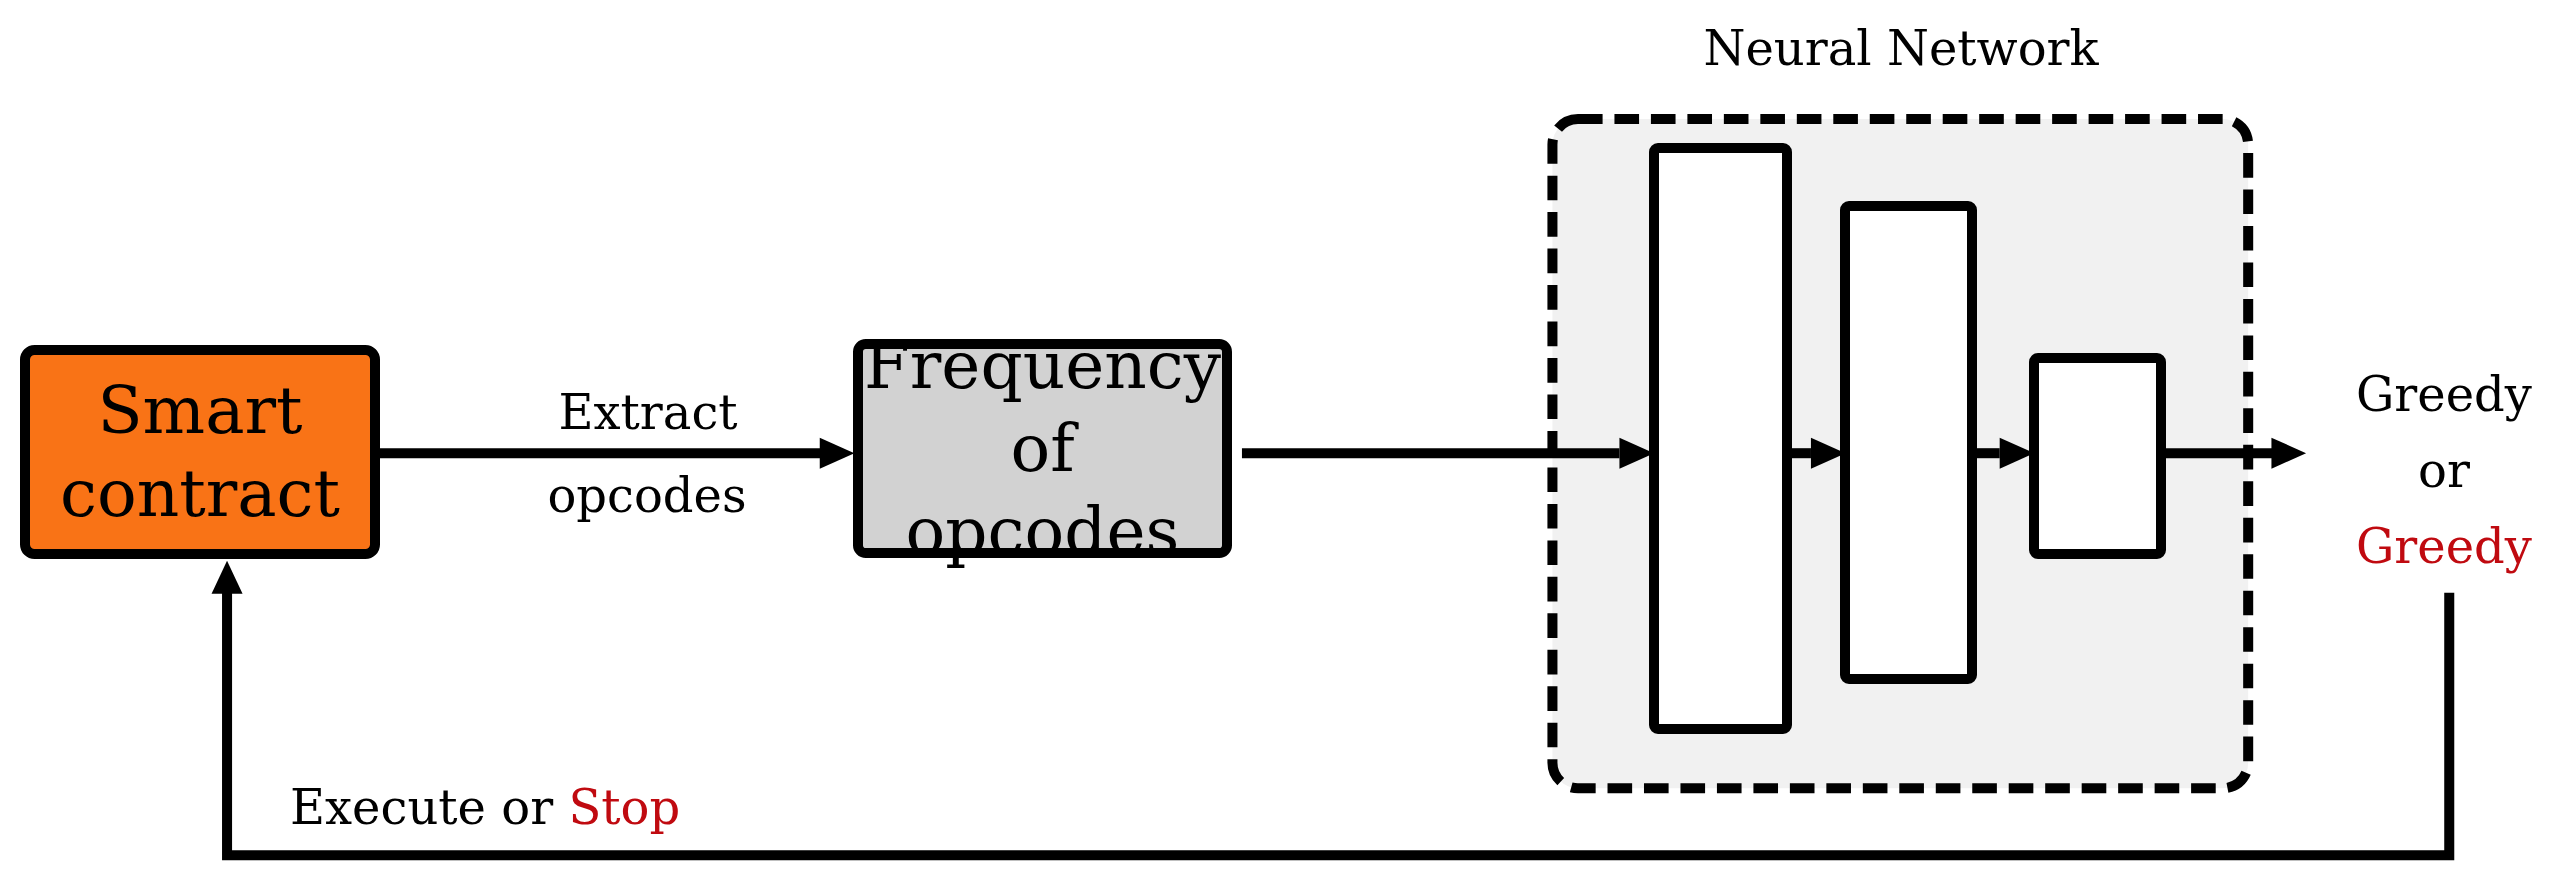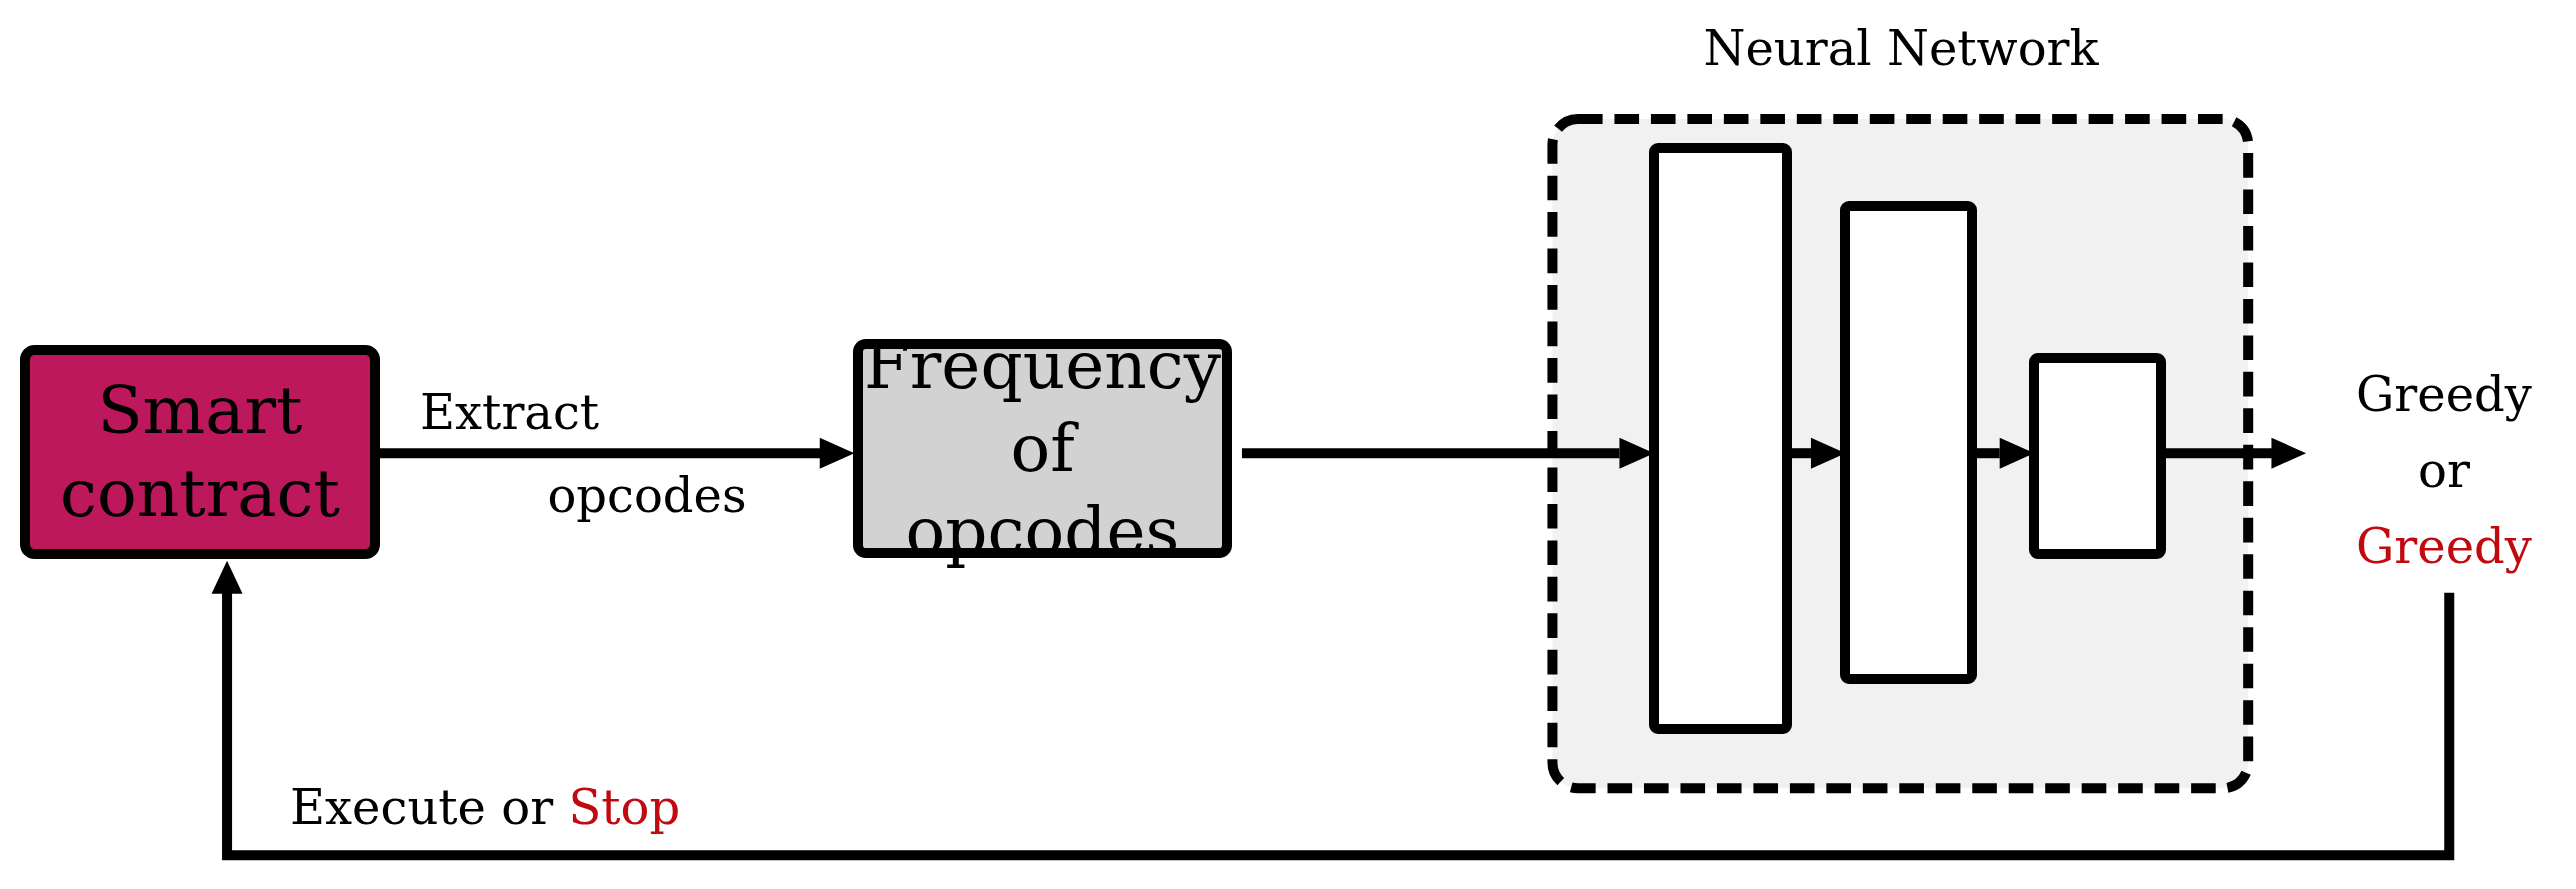--- a/index.html
+++ b/index.html
@@ -2,33 +2,33 @@
 <html style="font-size:14.6px"><head>
 <meta charset="utf-8">
 <style>
   html,body{margin:0;padding:0;background:#ffffff;}
   #canvas{
     position:relative;width:2576px;height:890px;background:#ffffff;overflow:hidden;
     font-family:"DejaVu Serif","Liberation Serif",serif;color:#000;
   }
   #lines{position:absolute;left:0;top:0;width:2576px;height:890px;}
   .node{
-    position:absolute;box-sizing:border-box;border:10px solid #000;background:#be185d;
+    position:absolute;box-sizing:border-box;border:10px solid #000;background:#f97316;
     display:flex;align-items:center;justify-content:center;text-align:center;
   }
   .node .lbl{font-size:66px;line-height:83px;white-space:pre-line;}
   #smart-box{left:20px;top:345px;width:360px;height:214px;border-radius:14.6px;}
   #freq-box{left:853px;top:339px;width:379px;height:219px;border-radius:12.8px;background:#d2d2d2;}
   .nn-layer{position:absolute;box-sizing:border-box;border:10px solid #000;background:#fff;border-radius:9px;}
   #nn-layer-1{left:1649px;top:143px;width:143px;height:591px;}
   #nn-layer-2{left:1840px;top:201px;width:137px;height:483px;}
   #nn-layer-3{left:2029px;top:353px;width:137px;height:206px;}
   .txt{position:absolute;font-size:48px;line-height:66px;}
   #nn-title{left:1664px;top:14.6px;width:474px;text-align:center;}
-  #extract-line1{left:420px;top:379px;width:456px;text-align:left;}
+  #extract-line1{left:420px;top:379px;width:456px;text-align:center;}
   #extract-line2{left:419px;top:462px;width:456px;text-align:center;}
   #output-label{left:2298px;top:356px;width:292px;text-align:center;line-height:76px;}
   #feedback-label{left:290px;top:774px;white-space:nowrap;}
   .red{color:#c00a10;}
   .keep-space{white-space:pre;}
 </style>
 </head>
 <body>
 
 <div id="canvas">

